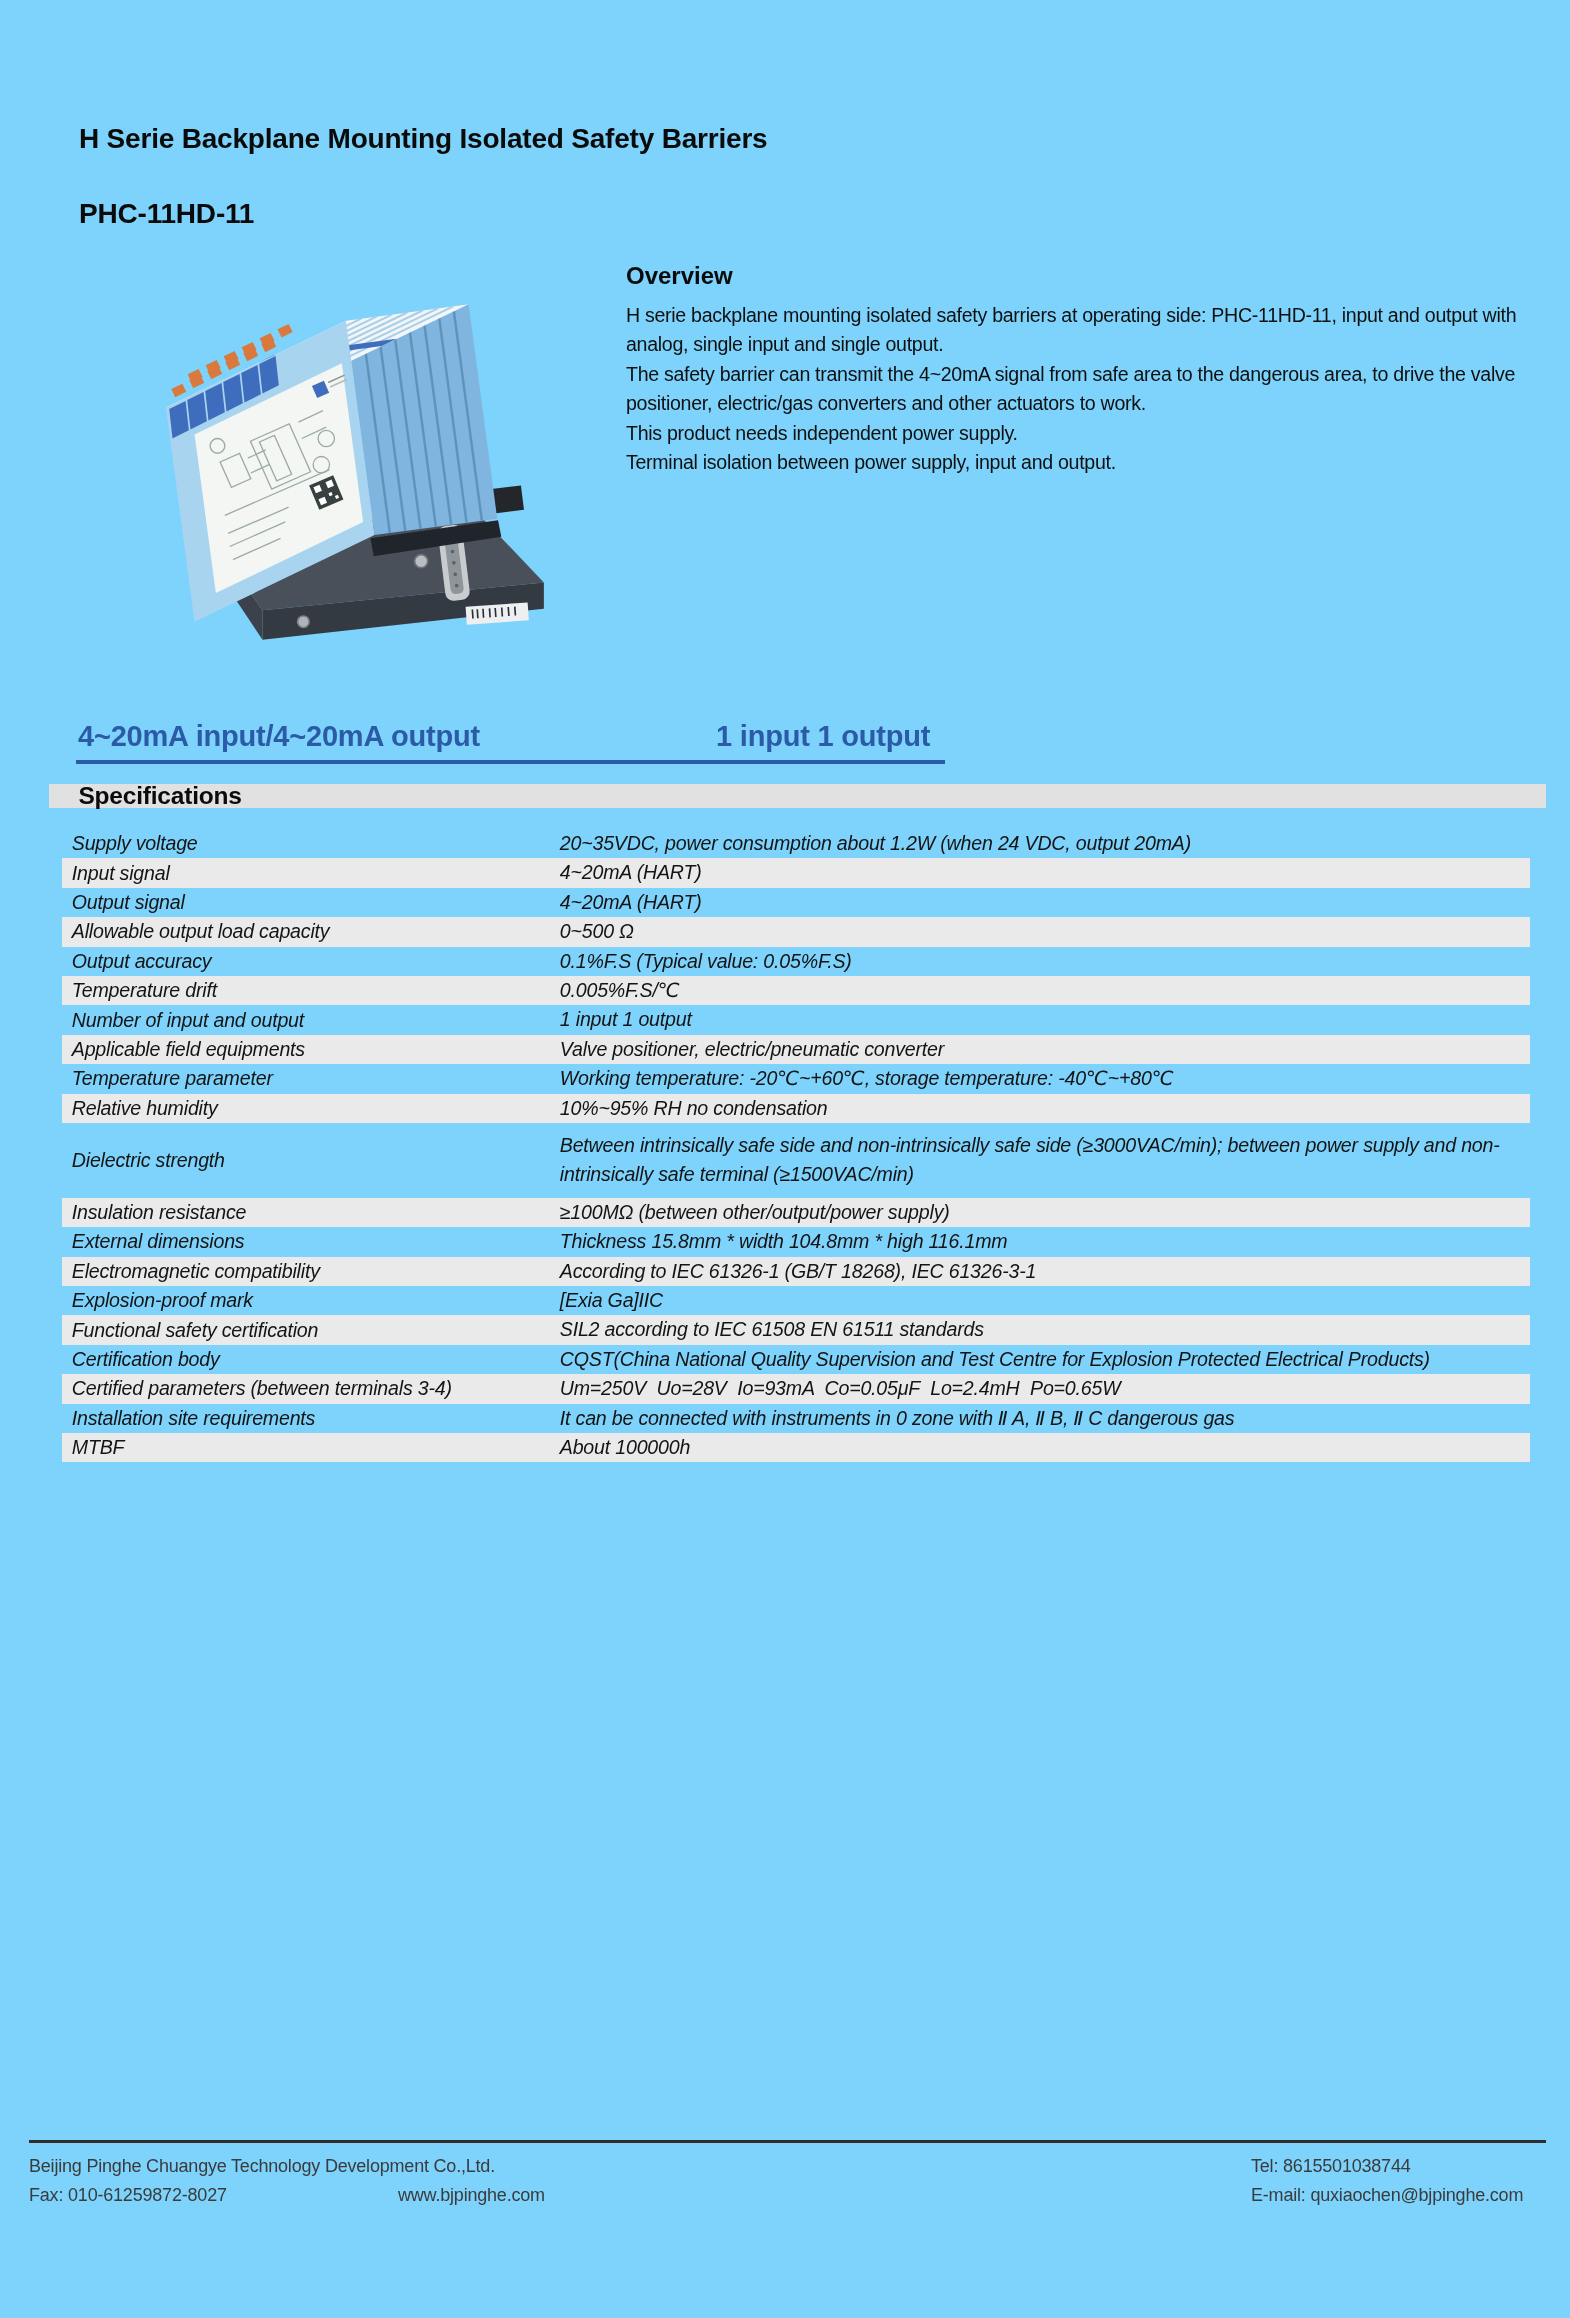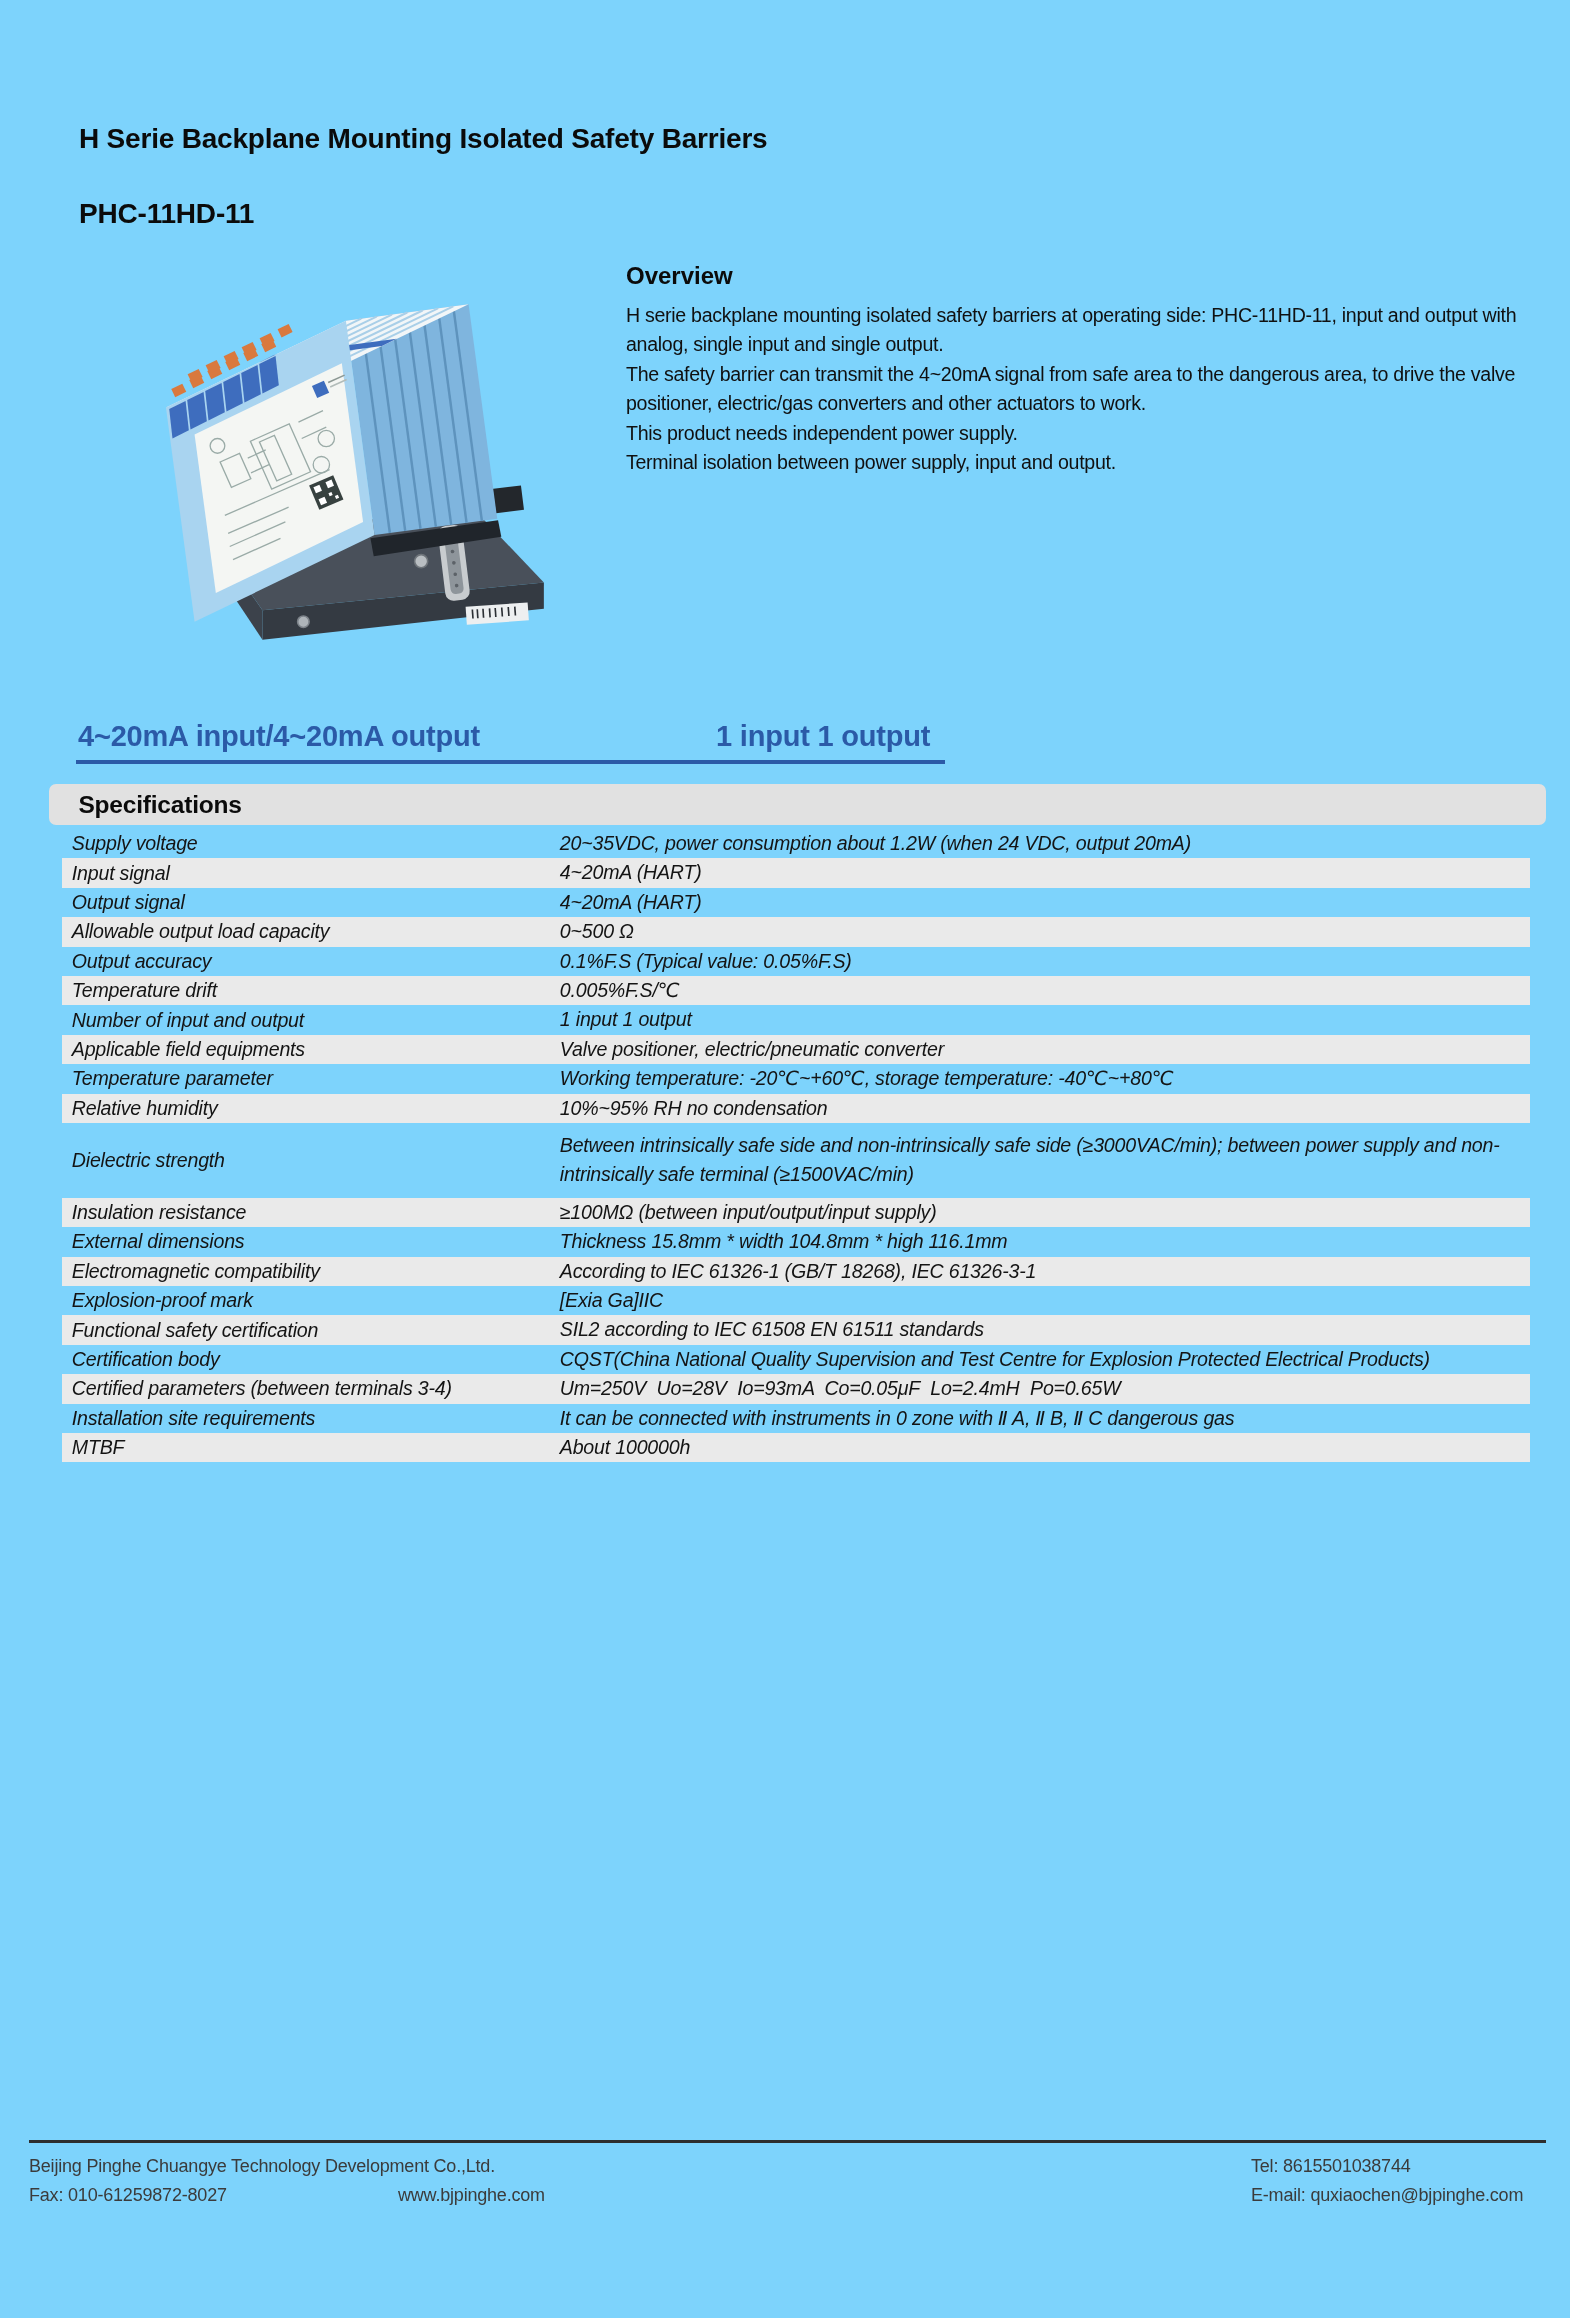--- a/index.html
+++ b/index.html
@@ -17,21 +17,21 @@
   .ov-head{position:absolute;left:626px;top:262px;font-size:24px;font-weight:bold;color:#0b0b0b;}
   .ov-body{position:absolute;left:626px;top:301px;width:908px;font-size:19.6px;line-height:29.4px;letter-spacing:-0.3px;color:#101010;}
   .ov-body p{margin:0;}
 
   
   .sec-left{position:absolute;left:78px;top:720px;font-size:29px;font-weight:bold;color:#2B5AA7;letter-spacing:-0.2px;}
   .sec-right{position:absolute;left:716px;top:720px;font-size:29px;font-weight:bold;color:#2B5AA7;letter-spacing:-0.2px;}
   .sec-line{position:absolute;left:76px;top:760px;width:869px;height:4.1px;background:#2B5AA7;}
 
   
-  .spec-bar{position:absolute;left:49px;top:784px;width:1497px;height:41px;background:#E1E1E1;display:flex;align-items:center;border-radius:7px;}
+  .spec-bar{position:absolute;left:49px;top:784px;width:1497px;height:24px;background:#E1E1E1;display:flex;align-items:center;}
   .spec-bar .t{font-size:24.5px;font-weight:bold;color:#0b0b0b;padding-left:29.4px;letter-spacing:-0.2px;}
   .spec-table{position:absolute;left:62px;top:829px;width:1468px;font-style:italic;}
   .spec-row{display:flex;align-items:center;height:29.4px;}
   .spec-row:nth-child(even){background:#EAEAEA;}
   .spec-row.tall{height:75px;}
   .spec-label{flex:0 0 456px;padding-left:9.8px;font-size:19.6px;letter-spacing:-0.2px;color:#141414;}
   .spec-value{flex:1;max-width:981px;font-size:19.6px;line-height:29.4px;letter-spacing:-0.2px;color:#141414;white-space:pre-wrap;margin-left:32px;}
 
   
   .foot-line{position:absolute;left:29px;top:2140px;width:1517px;height:2.5px;background:#2e2e2e;}
@@ -225,21 +225,21 @@
     <div class="spec-row">
         <div class="spec-label">Relative humidity</div>
         <div class="spec-value">10%~95% RH no condensation</div>
       </div>
     <div class="spec-row tall">
         <div class="spec-label">Dielectric strength</div>
         <div class="spec-value">Between intrinsically safe side and non-intrinsically safe side (≥3000VAC/min); between power supply and non-intrinsically safe terminal (≥1500VAC/min)</div>
       </div>
     <div class="spec-row">
         <div class="spec-label">Insulation resistance</div>
-        <div class="spec-value">≥100MΩ (between input/output/input supply)</div>
+        <div class="spec-value">≥100MΩ (between other/output/power supply)</div>
       </div>
     <div class="spec-row">
         <div class="spec-label">External dimensions</div>
         <div class="spec-value">Thickness 15.8mm * width 104.8mm * high 116.1mm</div>
       </div>
     <div class="spec-row">
         <div class="spec-label">Electromagnetic compatibility</div>
         <div class="spec-value">According to IEC 61326-1 (GB/T 18268), IEC 61326-3-1</div>
       </div>
     <div class="spec-row">

